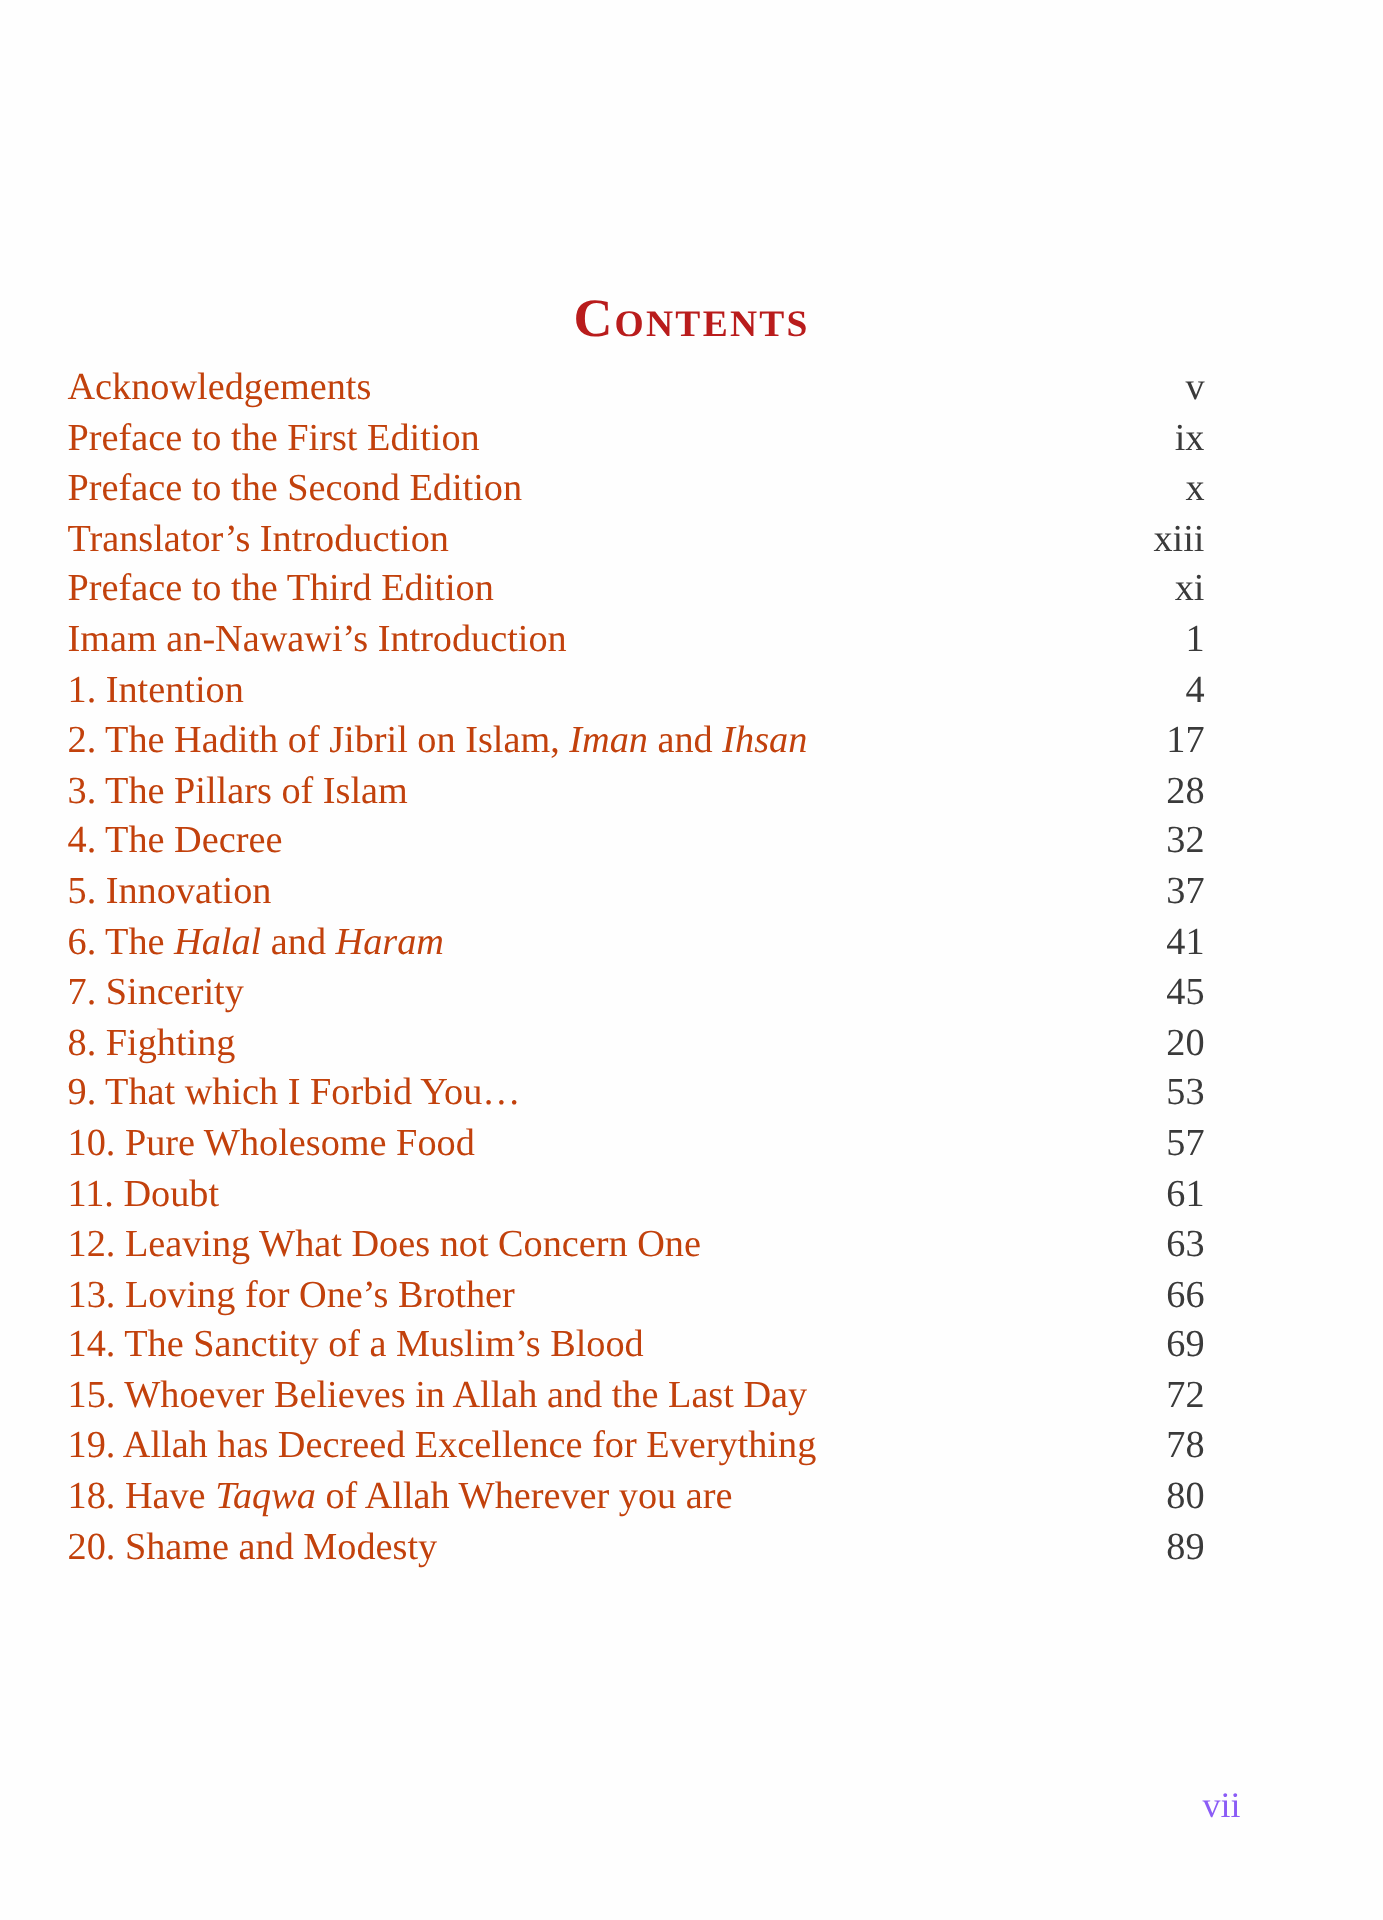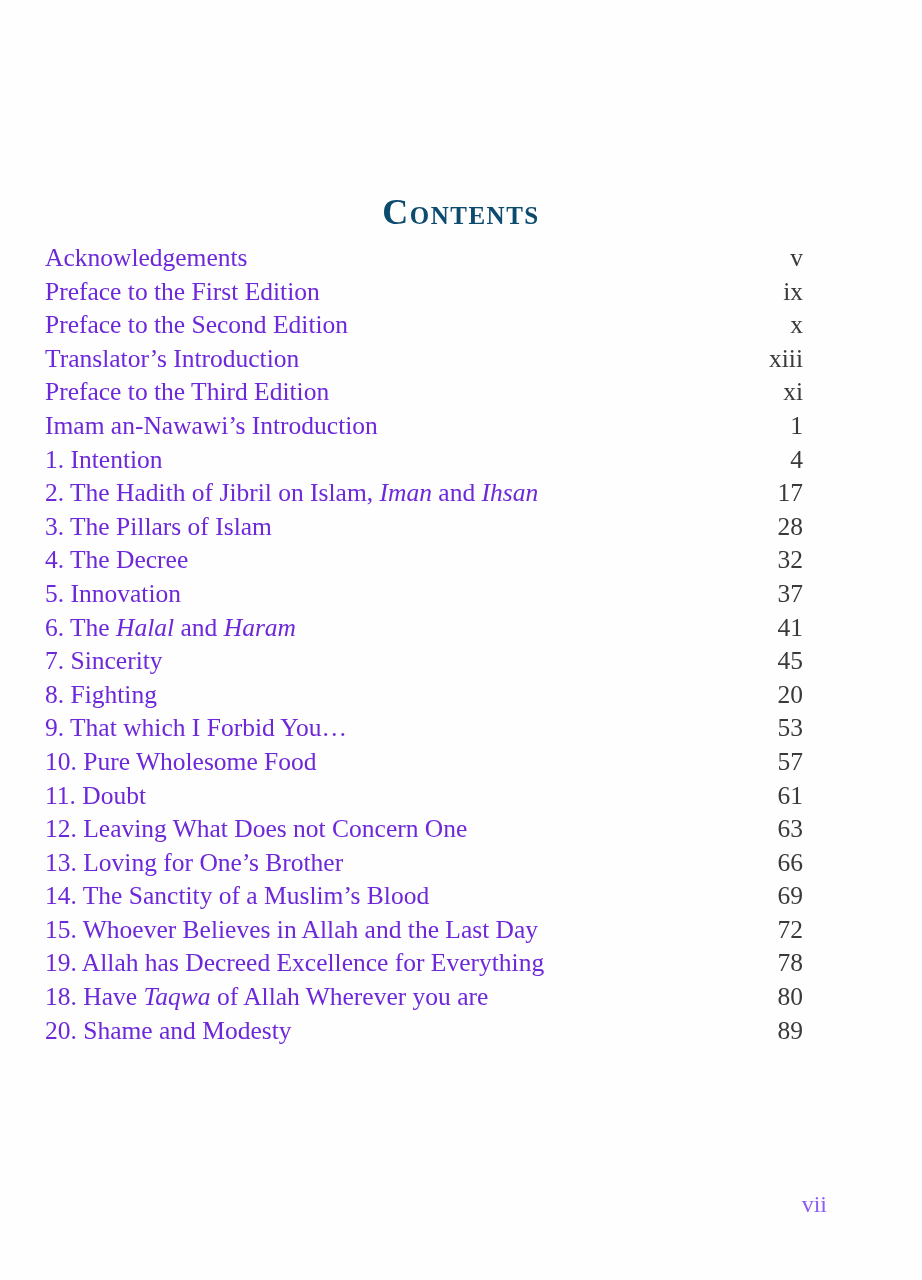--- a/index.html
+++ b/index.html
@@ -24,42 +24,42 @@
     }
     .title {
       position: absolute;
       left: 0;
       width: 100%;
       top: 168px;
       text-align: center;
       font-size: 36px;
       font-variant: small-caps;
       letter-spacing: 1.5px;
-      color: #0c4a6e;
+      color: #b91c1c;
       line-height: 40px;
     }
     .toc {
       position: absolute;
       left: 45px;
       top: 241px;
       width: 758px;
       margin: 0;
       padding: 0;
       list-style: none;
     }
     .toc-row {
       display: flex;
       justify-content: space-between;
       align-items: baseline;
       height: 33.6px;
       line-height: 33.6px;
       font-size: 25.5px;
       white-space: nowrap;
     }
-    .toc-title { color: #6d28d9; }
+    .toc-title { color: #c2410c; }
     .toc-title i { font-style: italic; }
     .toc-page {
       text-align: right;
       color: #3a3a3a;
       min-width: 50px;
     }
     .folio {
       position: absolute;
       right: 95px;
       top: 1191px;

